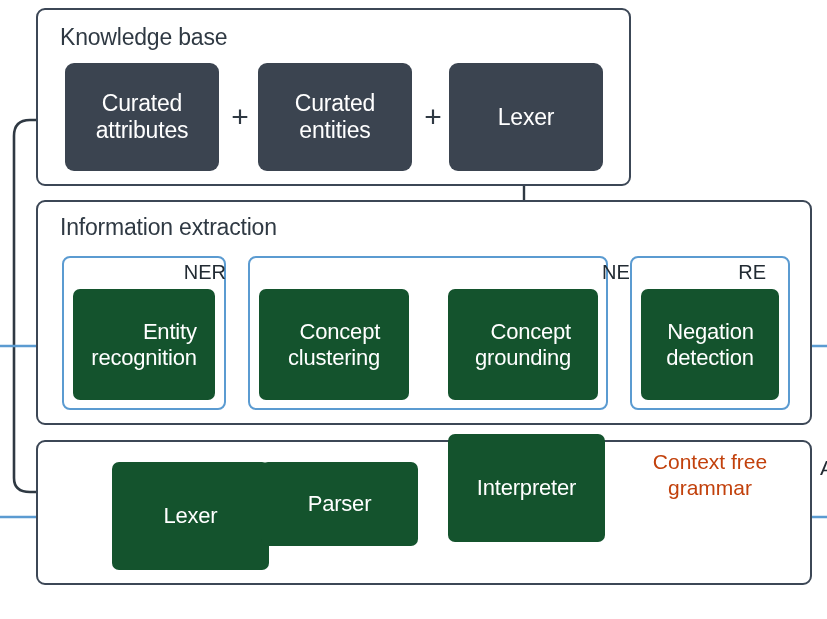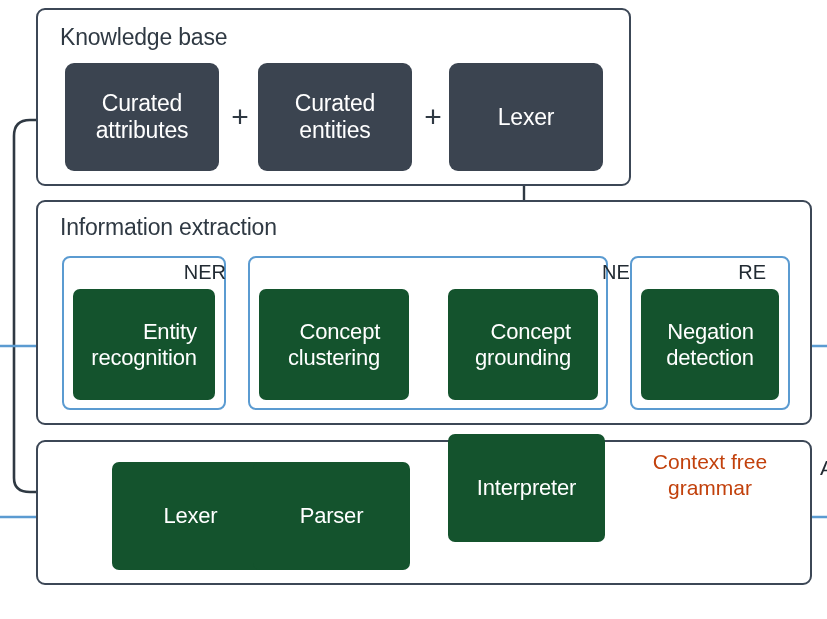--- a/index.html
+++ b/index.html
@@ -223,21 +223,21 @@
 grounding</div>
 
   <div class="subgroup" style="left:630px; top:256px; width:160px; height:154px;"></div>
   <div class="subgroup-title" style="left:630px; top:261px; width:136px;">RE</div>
   <div class="blue-box" style="left:641px; top:289px; width:138px; height:111px; white-space:pre-line;">Negation
 detection</div>
 
   <div class="panel" style="left:36px; top:440px; width:776px; height:145px;"></div>
 
   <div class="blue-box" style="left:68px; top:462px; width:157px; height:108px;margin-left:44px;">Lexer</div>
-  <div class="blue-box" style="left:253px; top:462px; width:157px; height:108px;">Parser</div>
+  <div class="blue-box" style="left:261px; top:462px; width:157px; height:84px;">Parser</div>
   <div class="blue-box" style="left:448px; top:434px; width:157px; height:108px;">Interpreter</div>
 
   <div class="side-label" style="left:630px; top:449px; width:160px;">Context free
 grammar</div>
 
   <div class="clipped-letter" style="left:820px; top:455px; width:12px;">A</div>
 
 </div>
 
 </body></html>

